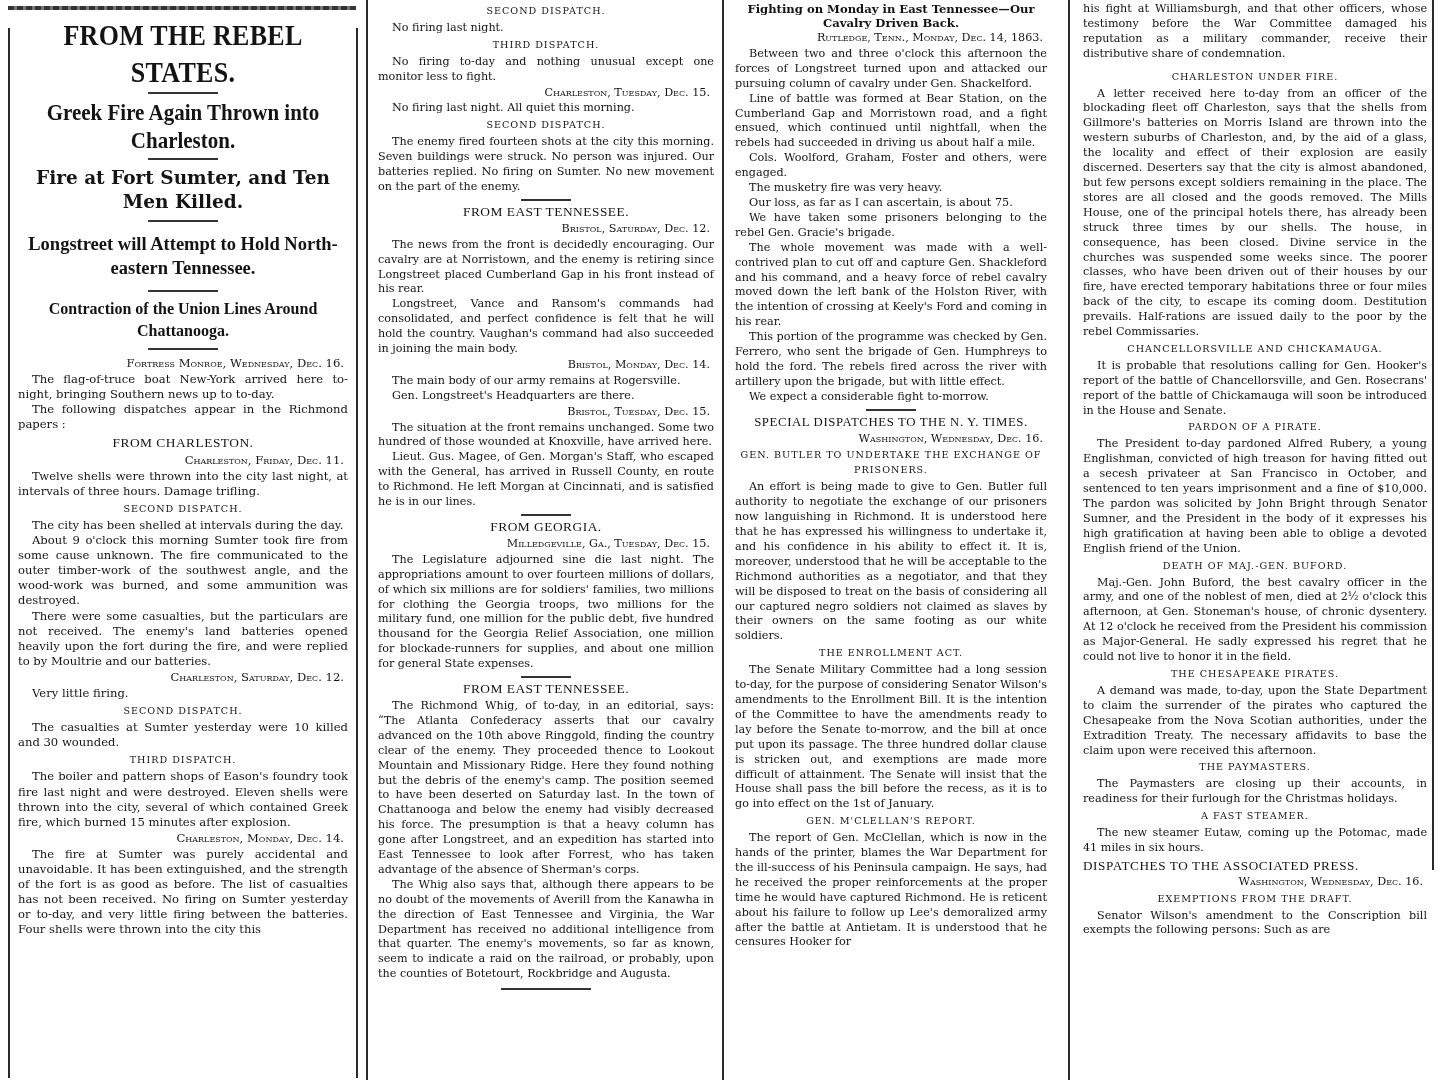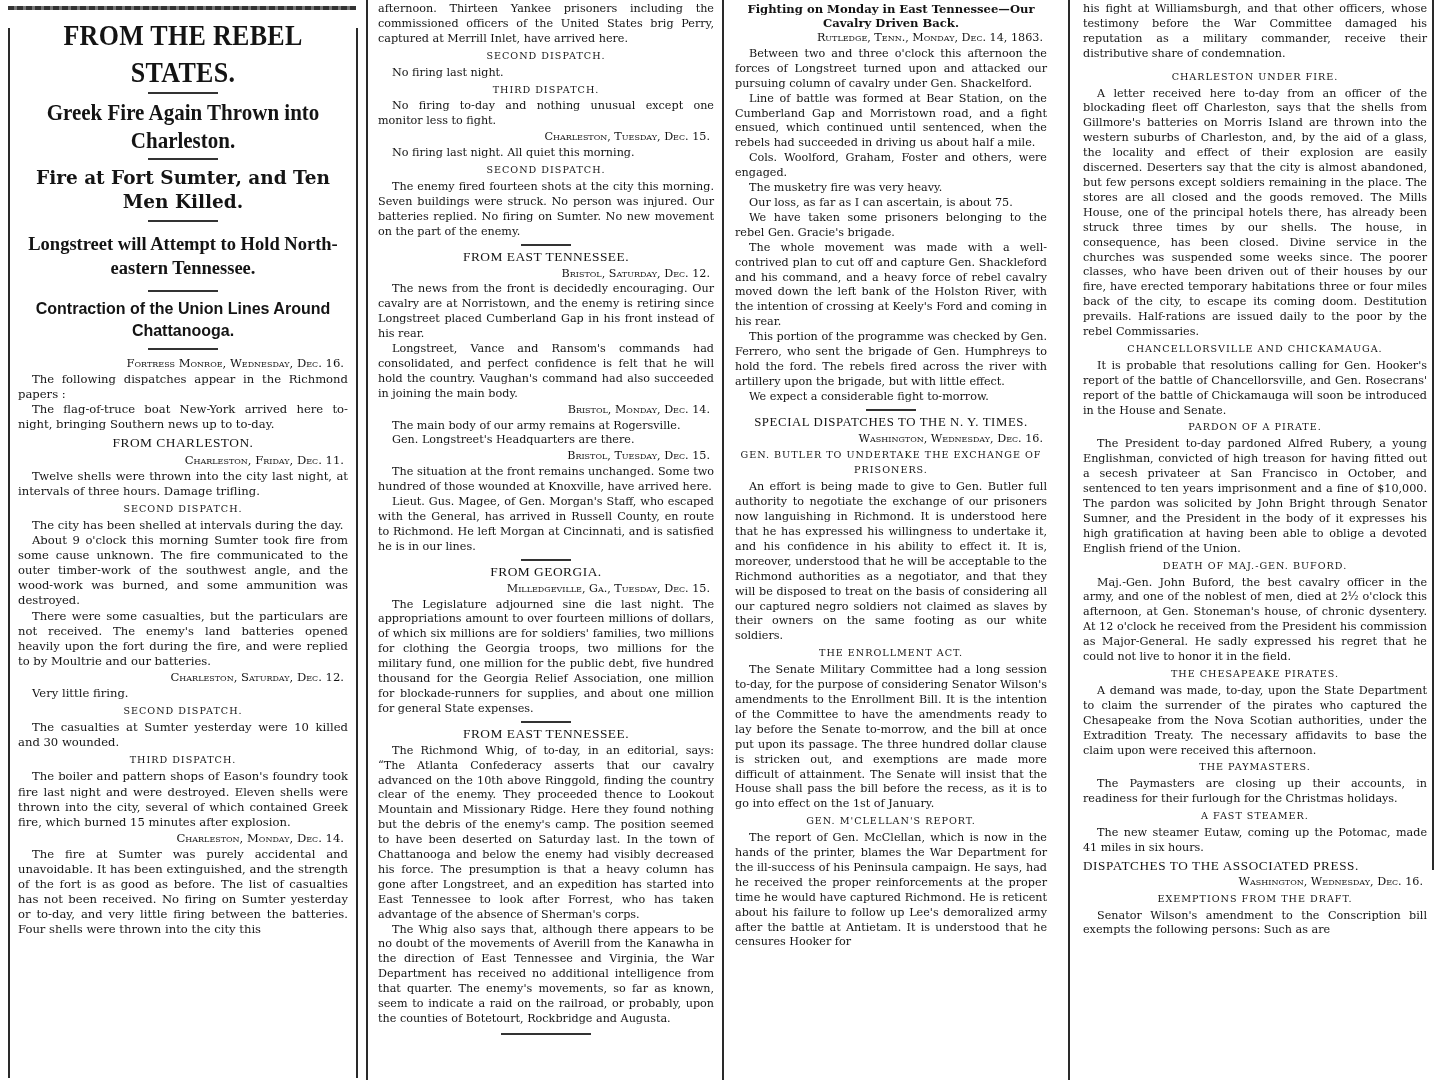--- a/index.html
+++ b/index.html
@@ -34,21 +34,21 @@
   .sep-s { width:50px; height:2px; background:#333; margin:4px auto; }
 
   .hd1 { text-align:center; font-family:"Liberation Serif", serif; font-weight:bold;
          font-size:26px; line-height:32px; margin:16px 0 6px; letter-spacing:0.3px; transform:scaleY(1.15); }
   .hd2 { text-align:center; font-family:"Liberation Serif", serif; font-weight:bold;
          font-size:21px; line-height:26px; margin:4px 0; transform:scaleY(1.08); }
   .hd3 { text-align:center; font-family:"DejaVu Serif", serif; font-weight:bold;
          font-size:18.5px; line-height:24px; margin:4px 0; }
   .hd4 { text-align:center; font-family:Liberation Serif, serif; font-weight:bold;
          font-size:18.5px; line-height:24px; margin:10px 0; }
-  .hd5 { text-align:center; font-family:Liberation Sans, sans-serif; font-weight:bold;
+  .hd5 { text-align:center; font-family:Liberation Serif, serif; font-weight:bold;
          font-size:16px; line-height:22px; margin:4px 0; }
   .hd-col3 { text-align:center; font-weight:bold; font-size:11.6px; line-height:14px; margin:0 0 1px; }
   .hd-wash { text-align:center; font-family:"Liberation Serif", serif; font-weight:bold;
              font-size:19px; letter-spacing:3px; margin:12px 0 4px; }
   .hd-special { text-align:center; font-size:12.8px; letter-spacing:0.6px; margin:2px 0; font-family:"Liberation Serif", serif; }
   .hd-ap { text-align:left; font-size:13.2px; letter-spacing:0.6px; margin:3px 0 1px; font-family:"Liberation Serif", serif; }
   .c1 .body { font-size:11.6px; line-height:15.1px; }
 </style>
 </head>
 <body>
@@ -69,42 +69,41 @@
     <div class="hd2">Greek Fire Again Thrown into Charleston.</div>
     <div class="sep"></div>
     <div class="hd3">Fire at Fort Sumter, and Ten Men Killed.</div>
     <div class="sep"></div>
     <div class="hd4">Longstreet will Attempt to Hold North-eastern Tennessee.</div>
     <div class="sep"></div>
     <div class="hd5">Contraction of the Union Lines Around Chattanooga.</div>
     <div class="sep"></div>
     <div class="body">
       <p class="dateline">Fortress Monroe, Wednesday, Dec. 16.</p>
+      <p>The flag-of-truce boat New-York arrived here to-night, bringing Southern news up to to-day.</p>
       <p>The following dispatches appear in the Richmond papers :</p>
-      <p>The flag-of-truce boat New-York arrived here to-night, bringing Southern news up to to-day.</p>
       <div class="section">FROM CHARLESTON.</div>
       <p class="dateline">Charleston, Friday, Dec. 11.</p>
       <p>Twelve shells were thrown into the city last night, at intervals of three hours. Damage trifling.</p>
       <div class="sub">SECOND DISPATCH.</div>
       <p>The city has been shelled at intervals during the day.</p>
       <p>About 9 o'clock this morning Sumter took fire from some cause unknown. The fire communicated to the outer timber-work of the southwest angle, and the wood-work was burned, and some ammunition was destroyed.</p>
       <p>There were some casualties, but the particulars are not received. The enemy's land batteries opened heavily upon the fort during the fire, and were replied to by Moultrie and our batteries.</p>
       <p class="dateline">Charleston, Saturday, Dec. 12.</p>
       <p>Very little firing.</p>
       <div class="sub">SECOND DISPATCH.</div>
       <p>The casualties at Sumter yesterday were 10 killed and 30 wounded.</p>
       <div class="sub">THIRD DISPATCH.</div>
       <p>The boiler and pattern shops of Eason's foundry took fire last night and were destroyed. Eleven shells were thrown into the city, several of which contained Greek fire, which burned 15 minutes after explosion.</p>
       <p class="dateline">Charleston, Monday, Dec. 14.</p>
       <p>The fire at Sumter was purely accidental and unavoidable. It has been extinguished, and the strength of the fort is as good as before. The list of casualties has not been received. No firing on Sumter yesterday or to-day, and very little firing between the batteries. Four shells were thrown into the city this</p>
     </div>
   </div>
 
   <div class="col col2">
-    <p class="noind">afternoon. Thirteen Yankee prisoners including the commissioned officers of the United States brig Perry, captured at Merrill Inlet, have arrived here.</p>
     <div class="sub">SECOND DISPATCH.</div>
     <p>No firing last night.</p>
     <div class="sub">THIRD DISPATCH.</div>
     <p>No firing to-day and nothing unusual except one monitor less to fight.</p>
     <p class="dateline">Charleston, Tuesday, Dec. 15.</p>
     <p>No firing last night. All quiet this morning.</p>
     <div class="sub">SECOND DISPATCH.</div>
     <p>The enemy fired fourteen shots at the city this morning. Seven buildings were struck. No person was injured. Our batteries replied. No firing on Sumter. No new movement on the part of the enemy.</p>
     <div class="sep-s"></div>
     <div class="section">FROM EAST TENNESSEE.</div>
@@ -125,21 +124,21 @@
     <div class="section">FROM EAST TENNESSEE.</div>
     <p>The Richmond Whig, of to-day, in an editorial, says: “The Atlanta Confederacy asserts that our cavalry advanced on the 10th above Ringgold, finding the country clear of the enemy. They proceeded thence to Lookout Mountain and Missionary Ridge. Here they found nothing but the debris of the enemy's camp. The position seemed to have been deserted on Saturday last. In the town of Chattanooga and below the enemy had visibly decreased his force. The presumption is that a heavy column has gone after Longstreet, and an expedition has started into East Tennessee to look after Forrest, who has taken advantage of the absence of Sherman's corps.</p>
     <p>The Whig also says that, although there appears to be no doubt of the movements of Averill from the Kanawha in the direction of East Tennessee and Virginia, the War Department has received no additional intelligence from that quarter. The enemy's movements, so far as known, seem to indicate a raid on the railroad, or probably, upon the counties of Botetourt, Rockbridge and Augusta.</p>
     <div class="sep" style="width:90px;"></div>
   </div>
 
   <div class="col col3">
     <div class="hd-col3">Fighting on Monday in East Tennessee—Our Cavalry Driven Back.</div>
     <p class="dateline">Rutledge, Tenn., Monday, Dec. 14, 1863.</p>
     <p>Between two and three o'clock this afternoon the forces of Longstreet turned upon and attacked our pursuing column of cavalry under Gen. Shackelford.</p>
-    <p>Line of battle was formed at Bear Station, on the Cumberland Gap and Morristown road, and a fight ensued, which continued until sentenced, when the rebels had succeeded in driving us about half a mile.</p>
+    <p>Line of battle was formed at Bear Station, on the Cumberland Gap and Morristown road, and a fight ensued, which continued until nightfall, when the rebels had succeeded in driving us about half a mile.</p>
     <p>Cols. Woolford, Graham, Foster and others, were engaged.</p>
     <p>The musketry fire was very heavy.</p>
     <p>Our loss, as far as I can ascertain, is about 75.</p>
     <p>We have taken some prisoners belonging to the rebel Gen. Gracie's brigade.</p>
     <p>The whole movement was made with a well-contrived plan to cut off and capture Gen. Shackleford and his command, and a heavy force of rebel cavalry moved down the left bank of the Holston River, with the intention of crossing at Keely's Ford and coming in his rear.</p>
     <p>This portion of the programme was checked by Gen. Ferrero, who sent the brigade of Gen. Humphreys to hold the ford. The rebels fired across the river with artillery upon the brigade, but with little effect.</p>
     <p>We expect a considerable fight to-morrow.</p>
     <div class="sep-s"></div>
     <div class="hd-special">SPECIAL DISPATCHES TO THE N. Y. TIMES.</div>
     <p class="dateline">Washington, Wednesday, Dec. 16.</p>

